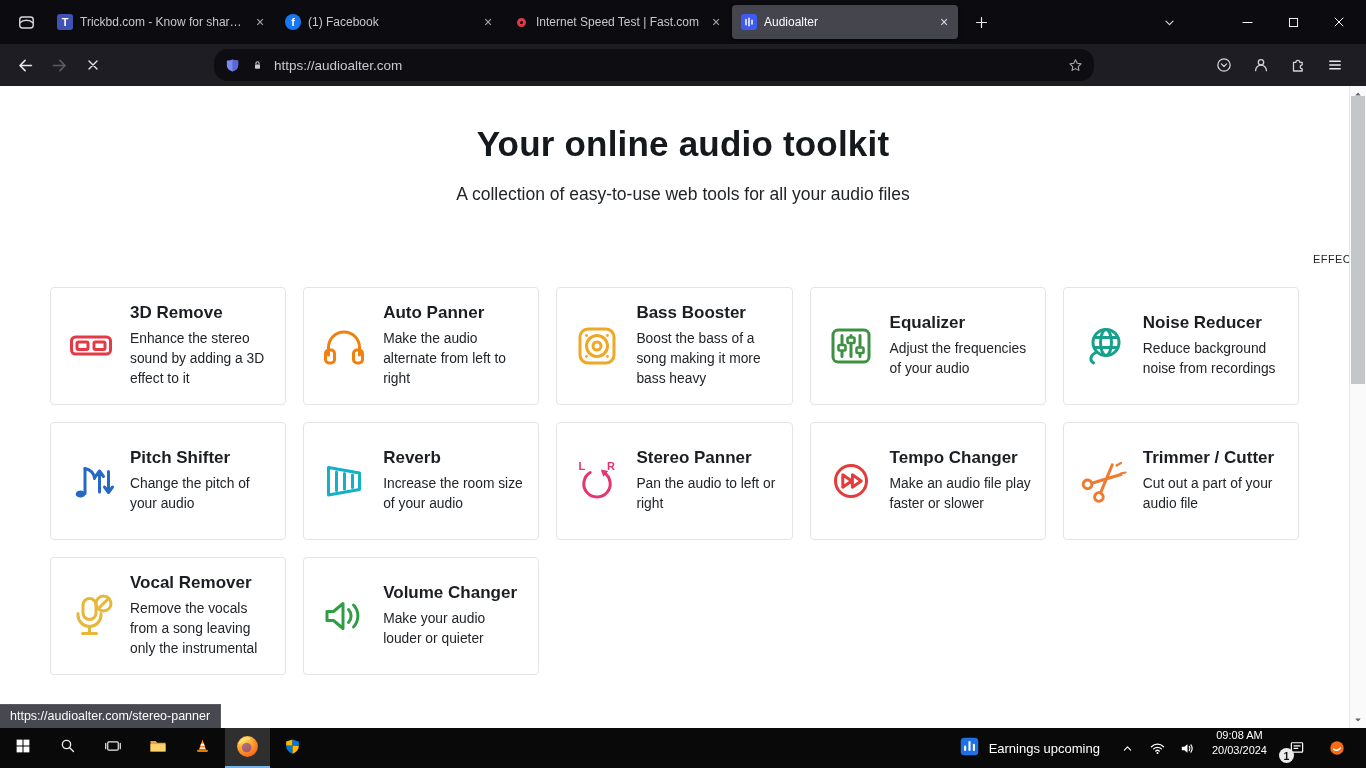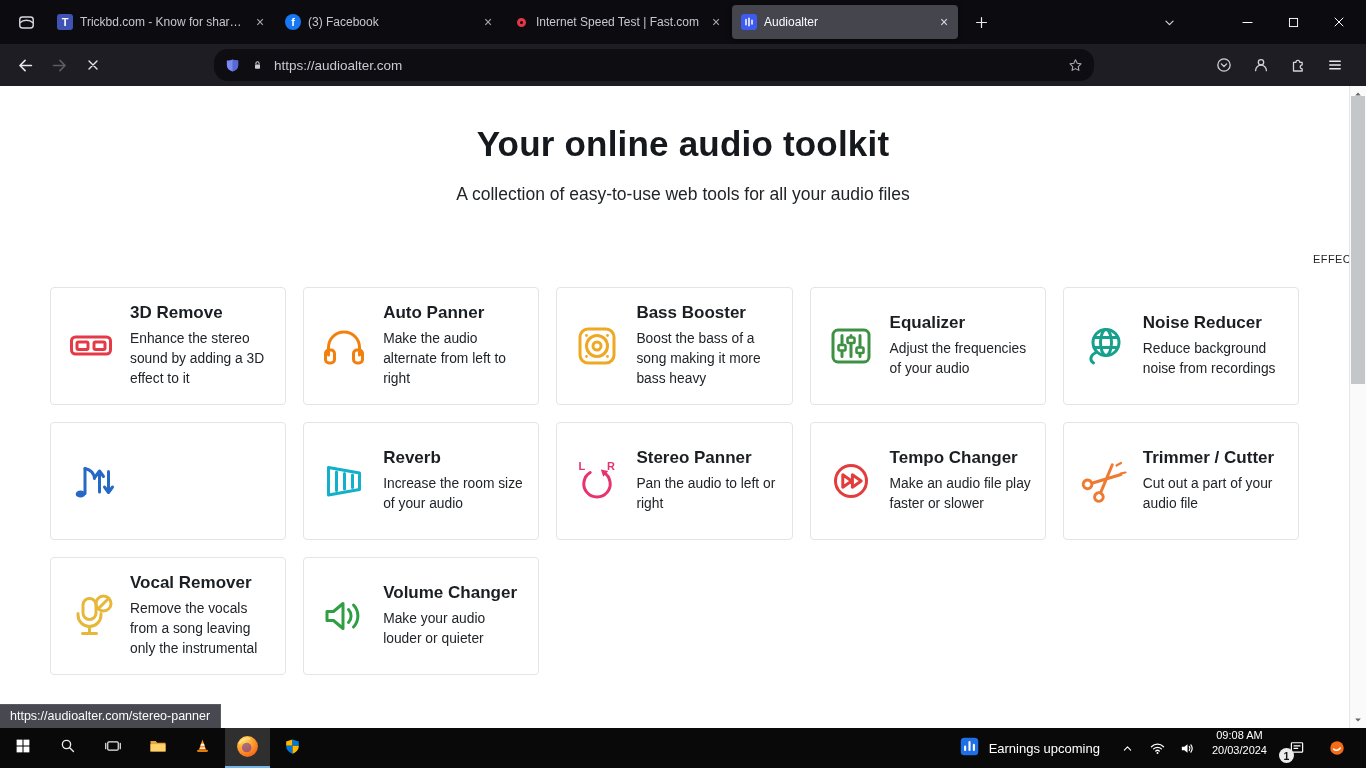--- a/index.html
+++ b/index.html
@@ -79,21 +79,21 @@
           <span class="fav">
             <span class="favbox" style="background:#4053b5;border-radius:3px;">T</span>
           </span>
           <span class="tab-label">Trickbd.com - Know for sharing</span>
           <span class="tab-close">×</span>
         </div>
         <div class="tab">
           <span class="fav">
             <span class="favbox" style="background:#1877f2;border-radius:50%;">f</span>
           </span>
-          <span class="tab-label">(3) Facebook</span>
+          <span class="tab-label">(1) Facebook</span>
           <span class="tab-close">×</span>
         </div>
         <div class="tab">
           <span class="fav">
             <span class="favbox" style="width:9px;height:9px;border:3.5px solid #e23744;border-radius:50%;"></span>
           </span>
           <span class="tab-label">Internet Speed Test | Fast.com</span>
           <span class="tab-close">×</span>
         </div>
         <div class="tab active">
@@ -290,20 +290,24 @@
               <g fill="none" stroke="#2668c5" stroke-width="3" stroke-linecap="round" stroke-linejoin="round">
                 <path d="M18 36.5V11.5"></path>
                 <path d="M18 11.5c6.5 1.5 9 4.5 9.5 10"></path>
                 <path d="M32.5 35V15.5"></path>
                 <path d="M28.5 19.5l4-5.5 4 5.5"></path>
                 <path d="M41.5 14.5V34"></path>
                 <path d="M37.5 30l4 5.5 4-5.5"></path>
               </g>
               <ellipse cx="13.5" cy="37" rx="4.8" ry="3.6" fill="#2668c5"></ellipse>
             </svg>
+          </span>
+          <span class="tool-text">
+            <span class="tool-title">Pitch Shifter</span>
+            <span class="tool-desc">Change the pitch of your audio</span>
           </span>
         </div>
         <div class="card">
           <span class="tool-icon">
             <svg viewBox="0 0 48 48">
               <g fill="none" stroke="#12b0c9" stroke-width="3" stroke-linecap="round" stroke-linejoin="round">
                 <path d="M8.5 10.5V38l31-5.5V16z"></path>
                 <path d="M16.5 15v18.5M24.5 16.5v15.5M32.5 18v12.5"></path>
               </g>
             </svg>

